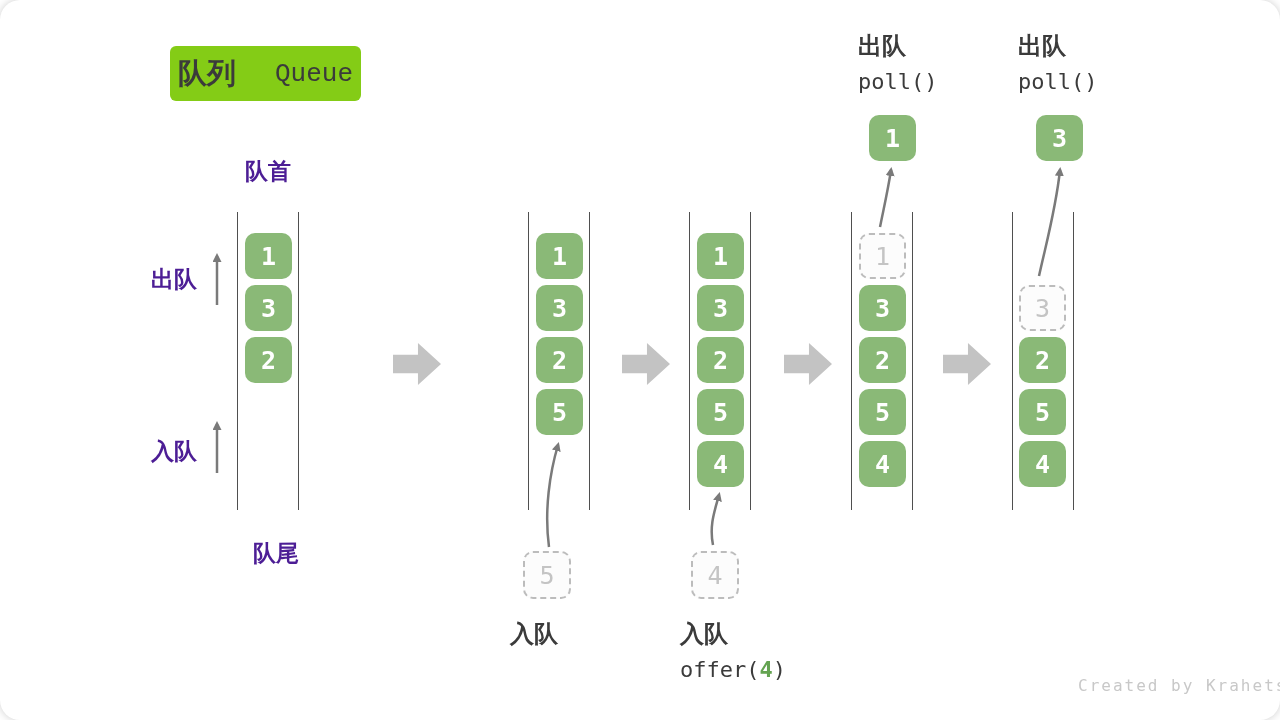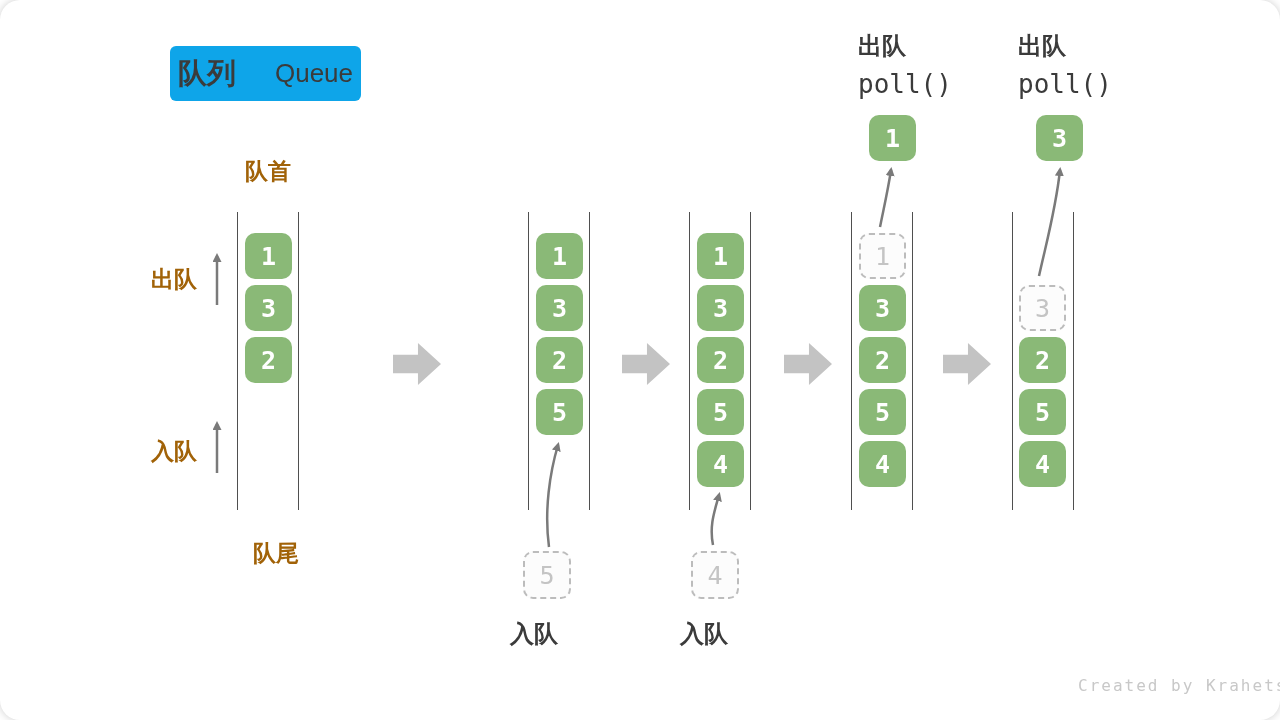--- a/index.html
+++ b/index.html
@@ -5,27 +5,27 @@
   html,body{margin:0;padding:0;background:#ffffff;}
   body{font-family:"Liberation Sans","DejaVu Sans",sans-serif;color:#3b3b3b;}
   .canvas{
     position:relative;width:1280px;height:720px;background:#fff;
     border-radius:20px;box-shadow:0 0 8px rgba(0,0,0,0.20);
     overflow:hidden;box-sizing:border-box;
   }
   
   .title-badge{
     position:absolute;left:170px;top:46px;width:191px;height:55px;
-    background:#0ea5e9;border-radius:6px;display:flex;align-items:center;
+    background:#84cc16;border-radius:6px;display:flex;align-items:center;
     justify-content:center;gap:12px;
   }
   .title-zh{font-size:29px;font-weight:700;color:#3b3b3b;}
-  .title-en{font-family:Liberation Sans, sans-serif;font-size:26px;color:#3b3b3b;margin-left:27px;}
+  .title-en{font-family:Liberation Mono, monospace;font-size:26px;color:#3b3b3b;margin-left:27px;}
 
-  .zh-label{position:absolute;font-size:23px;font-weight:700;color:#a16207;white-space:nowrap;}
+  .zh-label{position:absolute;font-size:23px;font-weight:700;color:#4c1d95;white-space:nowrap;}
   .front-label{left:237px;top:156px;width:62px;text-align:center;}
   .rear-label{left:237px;top:538px;width:62px;text-align:right;}
   .deq-side{left:151px;top:264px;}
   .enq-side{left:151px;top:436px;}
 
   
   .channel{
     position:absolute;top:212px;height:298px;width:62px;
     border-left:1.5px solid #4f4f4f;border-right:1.5px solid #4f4f4f;
     box-sizing:border-box;
@@ -45,21 +45,21 @@
     background:#fcfcfc;border:2.5px dashed #bcbcbc;color:#c4c4c4;font-weight:400;
   }
   .pop4{left:869px;top:115px;}
   .pop5{left:1036px;top:115px;}
   .stage2{left:523px;top:551px;width:48px;height:48px;}
   .stage3{left:691px;top:551px;width:48px;height:48px;}
 
   
   .op{position:absolute;white-space:nowrap;}
   .op .op-zh{font-size:24px;font-weight:700;color:#3b3b3b;margin-bottom:7px;}
-  .op .op-code{font-family:"DejaVu Sans Mono","Liberation Mono",monospace;font-size:26px;color:#3b3b3b;}
+  .op .op-code{font-family:"DejaVu Sans Mono","Liberation Mono",monospace;font-size:22px;color:#3b3b3b;}
   .op .op-arg{color:#64a351;font-weight:700;}
   .poll-1{left:858px;top:30px;}
   .poll-2{left:1018px;top:30px;}
   .enq-1{left:510px;top:618px;}
   .enq-2{left:680px;top:618px;}
 
   
   .block-arrow{
     position:absolute;width:48px;height:42px;background:#c3c3c3;
     clip-path:polygon(0% 28%,52% 28%,52% 0%,100% 50%,52% 100%,52% 72%,0% 72%);
@@ -136,20 +136,21 @@
   </div>
   <div class="op poll-2">
     <div class="op-zh">出队</div>
     <div class="op-code">poll()</div>
   </div>
   <div class="op enq-1">
     <div class="op-zh">入队</div>
   </div>
   <div class="op enq-2">
     <div class="op-zh">入队</div>
+    <div class="op-code"><span>offer(</span><span class="op-arg">4</span><span>)</span></div>
   </div>
 
   <svg class="arrow-layer" viewBox="0 0 1280 720">
     <defs>
       <marker id="ah" markerWidth="9" markerHeight="9" refX="6" refY="4.5" orient="auto" markerUnits="userSpaceOnUse">
         <path d="M0,0 L9,4.5 L0,9 z" fill="#7a7a7a"></path>
       </marker>
     </defs>
     <path d="M217,305 L217,256" stroke="#7a7a7a" stroke-width="2.5" fill="none" marker-end="url(#ah)"></path>
     <path d="M217,473 L217,424" stroke="#7a7a7a" stroke-width="2.5" fill="none" marker-end="url(#ah)"></path>

